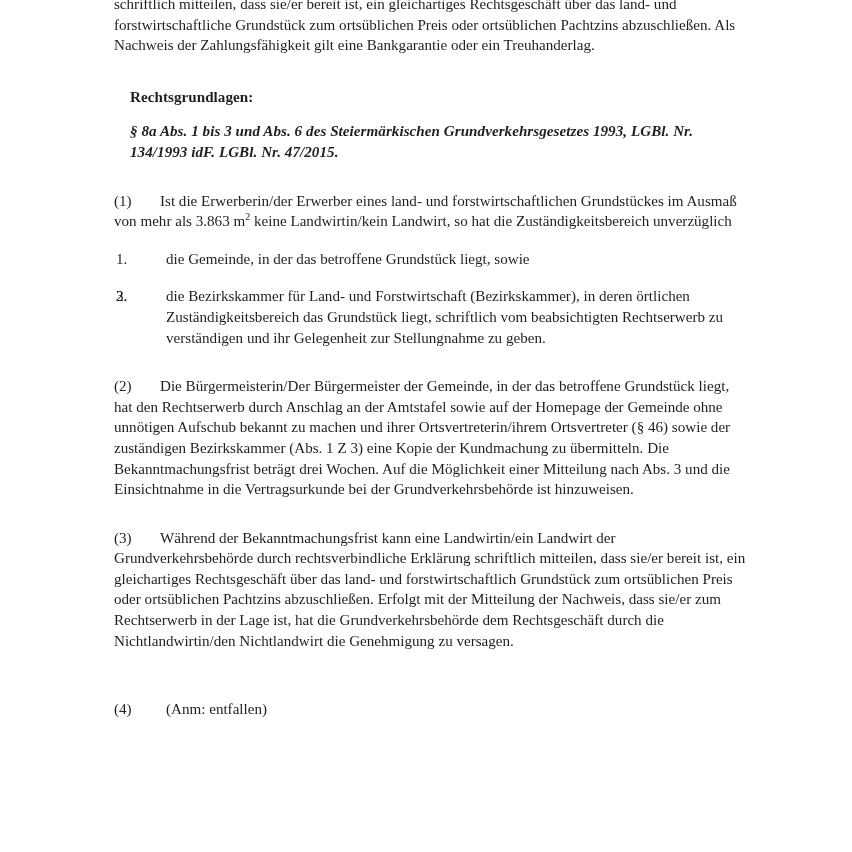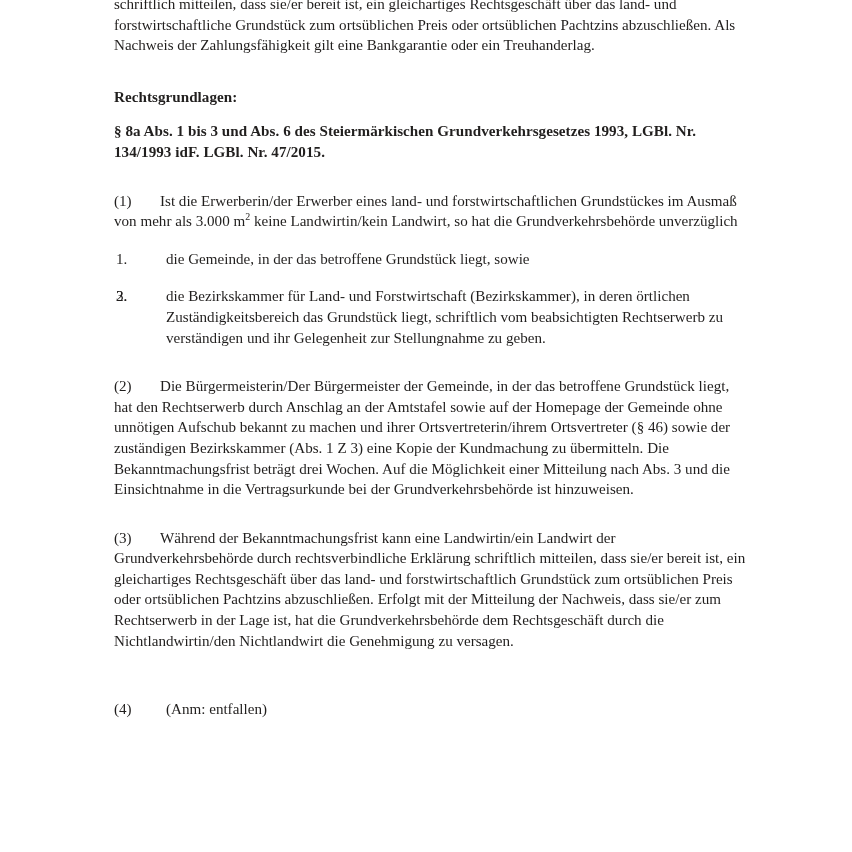--- a/index.html
+++ b/index.html
@@ -31,30 +31,32 @@
     text-align: left;
     margin: 0;
     color: #201e1d;
   }
   .intro {
     margin-bottom: 0;
   }
   
   .heading-block {
     margin-top: 31px;
+    margin-left: 16px;
   }
   .heading {
     font-size: 15.1px;
     line-height: 20.6px;
     font-weight: bold;
     margin: 0;
     letter-spacing: 0.05px;
   }
   .heading.law-ref {
     margin-top: 14px;
+    font-style: italic;
   }
   
   .abs {
     margin-top: 28px;
     font-size: 15.1px;
     line-height: 20.6px;
   }
   .abs .marker {
     display: inline-block;
     width: 46px;
@@ -116,21 +118,21 @@
   <div class="content">
 
     <p class="para intro">schriftlich mitteilen, dass sie/er bereit ist, ein gleichartiges Rechtsgeschäft über das land- und forstwirtschaftliche Grundstück zum ortsüblichen Preis oder ortsüblichen Pachtzins abzuschließen. Als Nachweis der Zahlungsfähigkeit gilt eine Bankgarantie oder ein Treuhanderlag.</p>
 
     <div class="heading-block">
       <p class="heading">Rechtsgrundlagen:</p>
       <p class="heading law-ref">§ 8a Abs. 1 bis 3 und Abs. 6 des Steiermärkischen Grundverkehrsgesetzes 1993, LGBl. Nr. 134/1993 idF. LGBl. Nr. 47/2015.</p>
     </div>
 
     <p class="para abs">
-      <span class="marker">(1)</span><span>Ist die Erwerberin/der Erwerber eines land- und forstwirtschaftlichen Grundstückes im Ausmaß von mehr als 3.000 m</span><sup>2</sup><span> keine Landwirtin/kein Landwirt, so hat die Grundverkehrsbehörde unverzüglich</span>
+      <span class="marker">(1)</span><span>Ist die Erwerberin/der Erwerber eines land- und forstwirtschaftlichen Grundstückes im Ausmaß von mehr als 3.863 m</span><sup>2</sup><span> keine Landwirtin/kein Landwirt, so hat die Zuständigkeitsbereich unverzüglich</span>
     </p>
 
     <ul class="items">
       <li class="item">
         <span class="num">1.</span>
         <span>die Gemeinde, in der das betroffene Grundstück liegt, sowie</span>
       </li>
       <li class="item">
         <span class="num">2.</span>
       </li>

